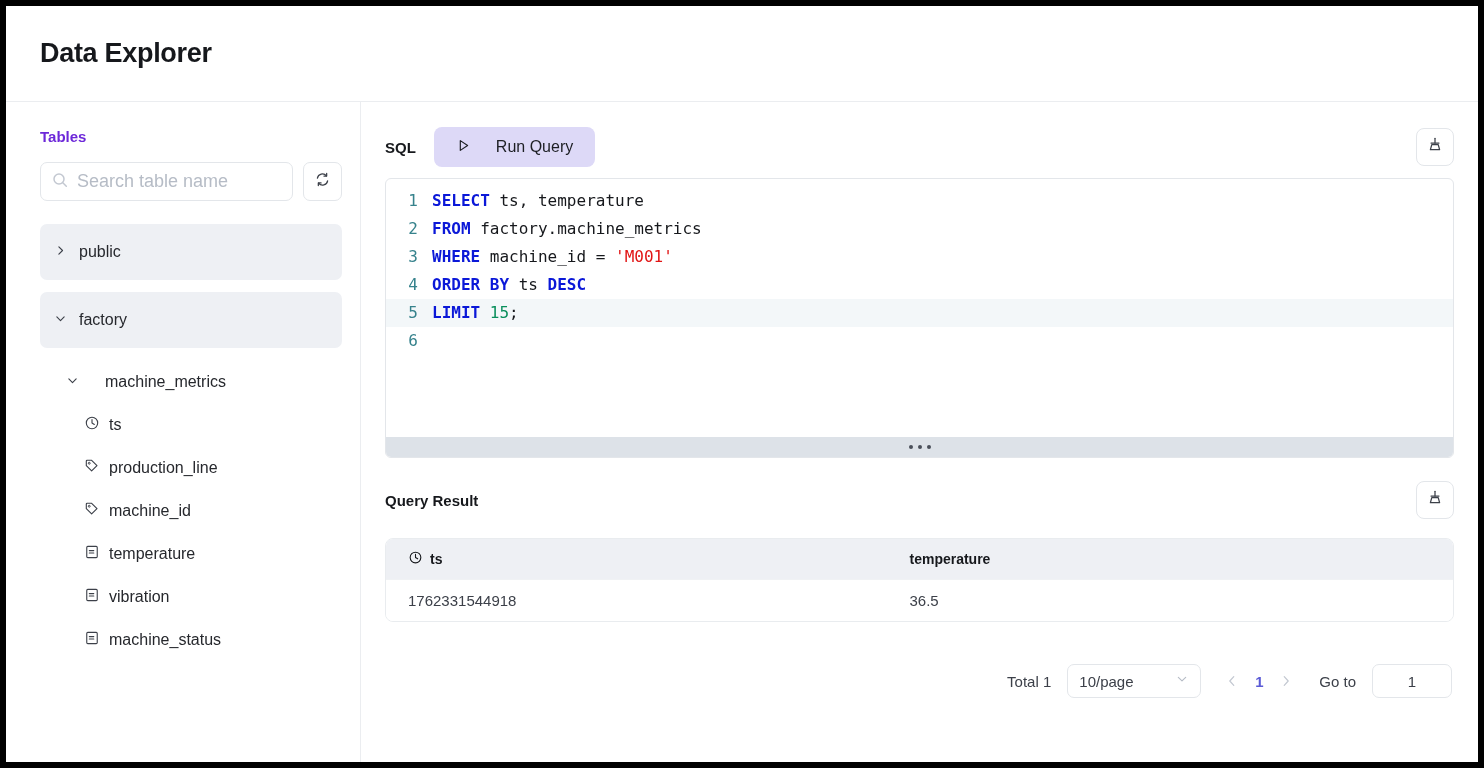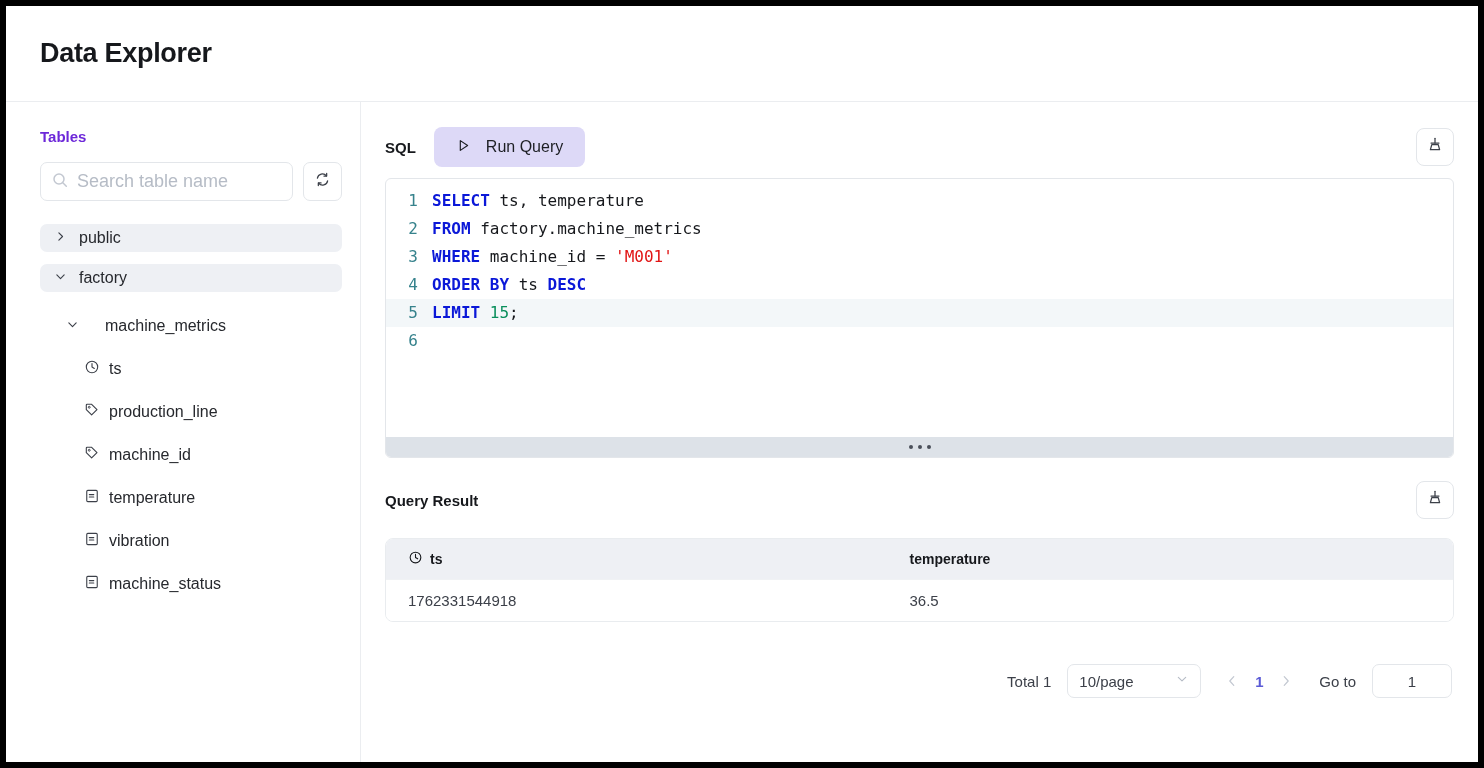--- a/index.html
+++ b/index.html
@@ -100,21 +100,21 @@
     border-radius: 7px;
     background: #fff;
     display: flex;
     align-items: center;
     justify-content: center;
     cursor: pointer;
   }
 
   .tree { margin-top: 2px; }
   .tree-schema {
-    height: 28px;
+    height: 56px;
     background: #eef0f4;
     border-radius: 7px;
     display: flex;
     align-items: center;
     padding-left: 14px;
     gap: 12px;
     margin-bottom: 12px;
     cursor: pointer;
   }
   .tree-schema-label {
@@ -167,21 +167,21 @@
     color: #16181c;
   }
   .run-btn {
     height: 40px;
     padding: 0 22px;
     background: #ddd9f7;
     border: none;
     border-radius: 8px;
     display: flex;
     align-items: center;
-    gap: 15px;
+    gap: 25px;
     cursor: pointer;
     font-family: inherit;
   }
   .run-btn-label {
     font-size: 16px;
     color: #1d1f24;
   }
   .spacer { flex: 1 1 auto; }
 
   .export-btn {

